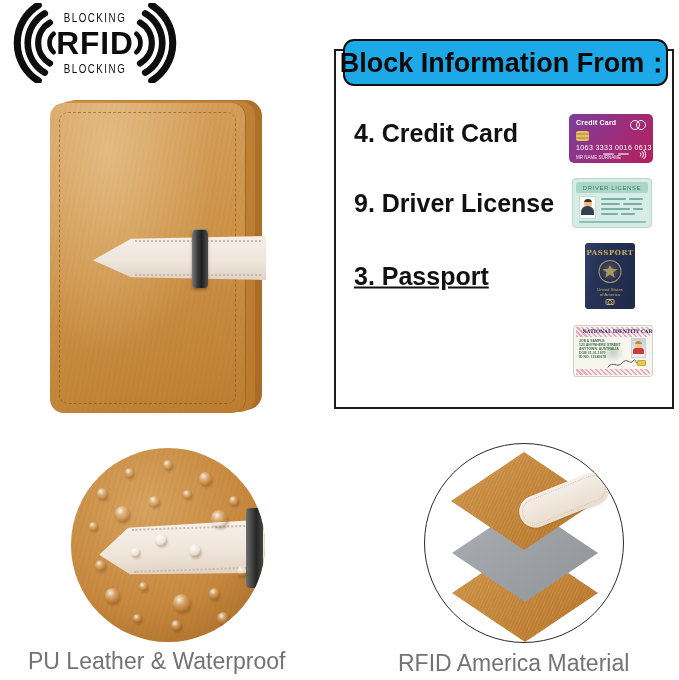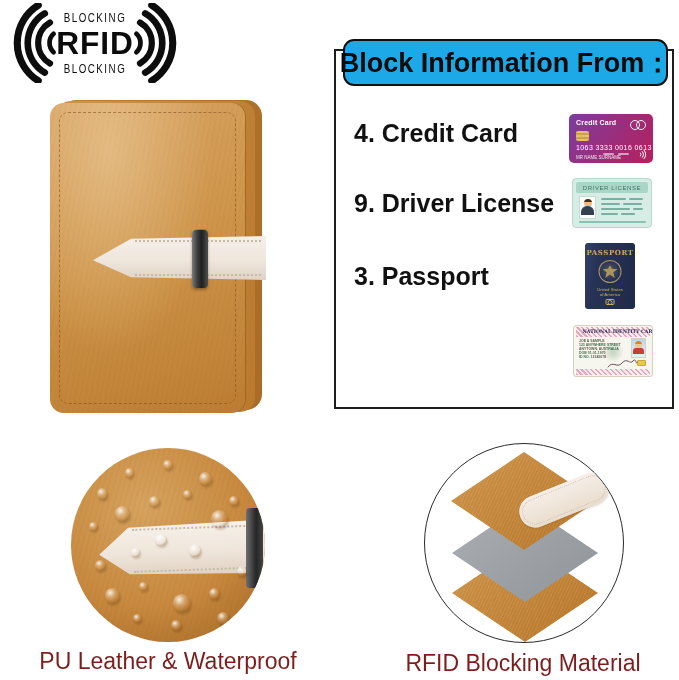--- a/index.html
+++ b/index.html
@@ -139,21 +139,21 @@
              repeating-linear-gradient(115deg, rgba(255,255,255,.08) 0 1px, transparent 1px 3px),
              linear-gradient(140deg,#cf954c 0%,#bd7e31 70%,#ad6f27 100%);}
   .dm1{left:26px;top:8px;z-index:3;}
   .dm2{left:27px;top:60px;z-index:2;background:linear-gradient(140deg,#abafb3 0%,#8f9498 100%);}
   .dm3{left:27px;top:100px;z-index:1;}
   .rc-strap{position:absolute;left:92px;top:40px;width:94px;height:32px;z-index:4;border-radius:16px;
            transform:rotate(-22deg);background:linear-gradient(#f6efe8,#e9dccd);
            box-shadow:0 1px 2px rgba(100,70,30,.25);}
   .rc-strap-stitch{position:absolute;inset:3px;border:1.5px dotted #cbbfae;border-radius:13px;}
 
-  .caption{position:absolute;text-align:center;font-size:23px;color:#7f1d1d;white-space:nowrap;}
+  .caption{position:absolute;text-align:left;font-size:23px;color:#737373;white-space:nowrap;}
   .caption-left{left:28px;top:648px;width:280px;}
   .caption-right{left:398px;top:650px;width:250px;}
 </style>
 </head>
 <body>
 
 <div class="page">
 
   <svg class="rfid-logo" viewBox="0 0 190 84">
     <g>
@@ -185,21 +185,21 @@
     <div class="w-keeper"></div>
   </div>
 
   <div class="panel-box"></div>
   <div class="panel-header">
     <span>Block Information From：</span>
   </div>
 
   <div class="item-label" style="top:133px;">4. Credit Card</div>
   <div class="item-label" style="top:203px;">9. Driver License</div>
-  <div class="item-label" style="top:276px;">3. Passport</div>
+  <div class="item-label" style="top:276px;text-decoration:underline;">3. Passport</div>
 
   <div class="cc-card">
     <div class="cc-title">Credit Card</div>
     <div class="cc-rings">
       <div class="cc-ring"></div>
       <div class="cc-ring"></div>
     </div>
     <div class="cc-chip"></div>
     <div class="cc-number">1063 3333 0016 0613</div>
     <div class="cc-bar" style="left:34px;top:39px;width:11px;"></div>
@@ -311,15 +311,15 @@
   <div class="right-circle">
     <div class="diamond dm-leather dm1"></div>
     <div class="diamond dm2"></div>
     <div class="diamond dm-leather dm3"></div>
     <div class="rc-strap">
       <div class="rc-strap-stitch"></div>
     </div>
   </div>
 
   <div class="caption caption-left">PU Leather &amp; Waterproof</div>
-  <div class="caption caption-right">RFID Blocking Material</div>
+  <div class="caption caption-right">RFID America Material</div>
 
 </div>
 
 </body></html>

